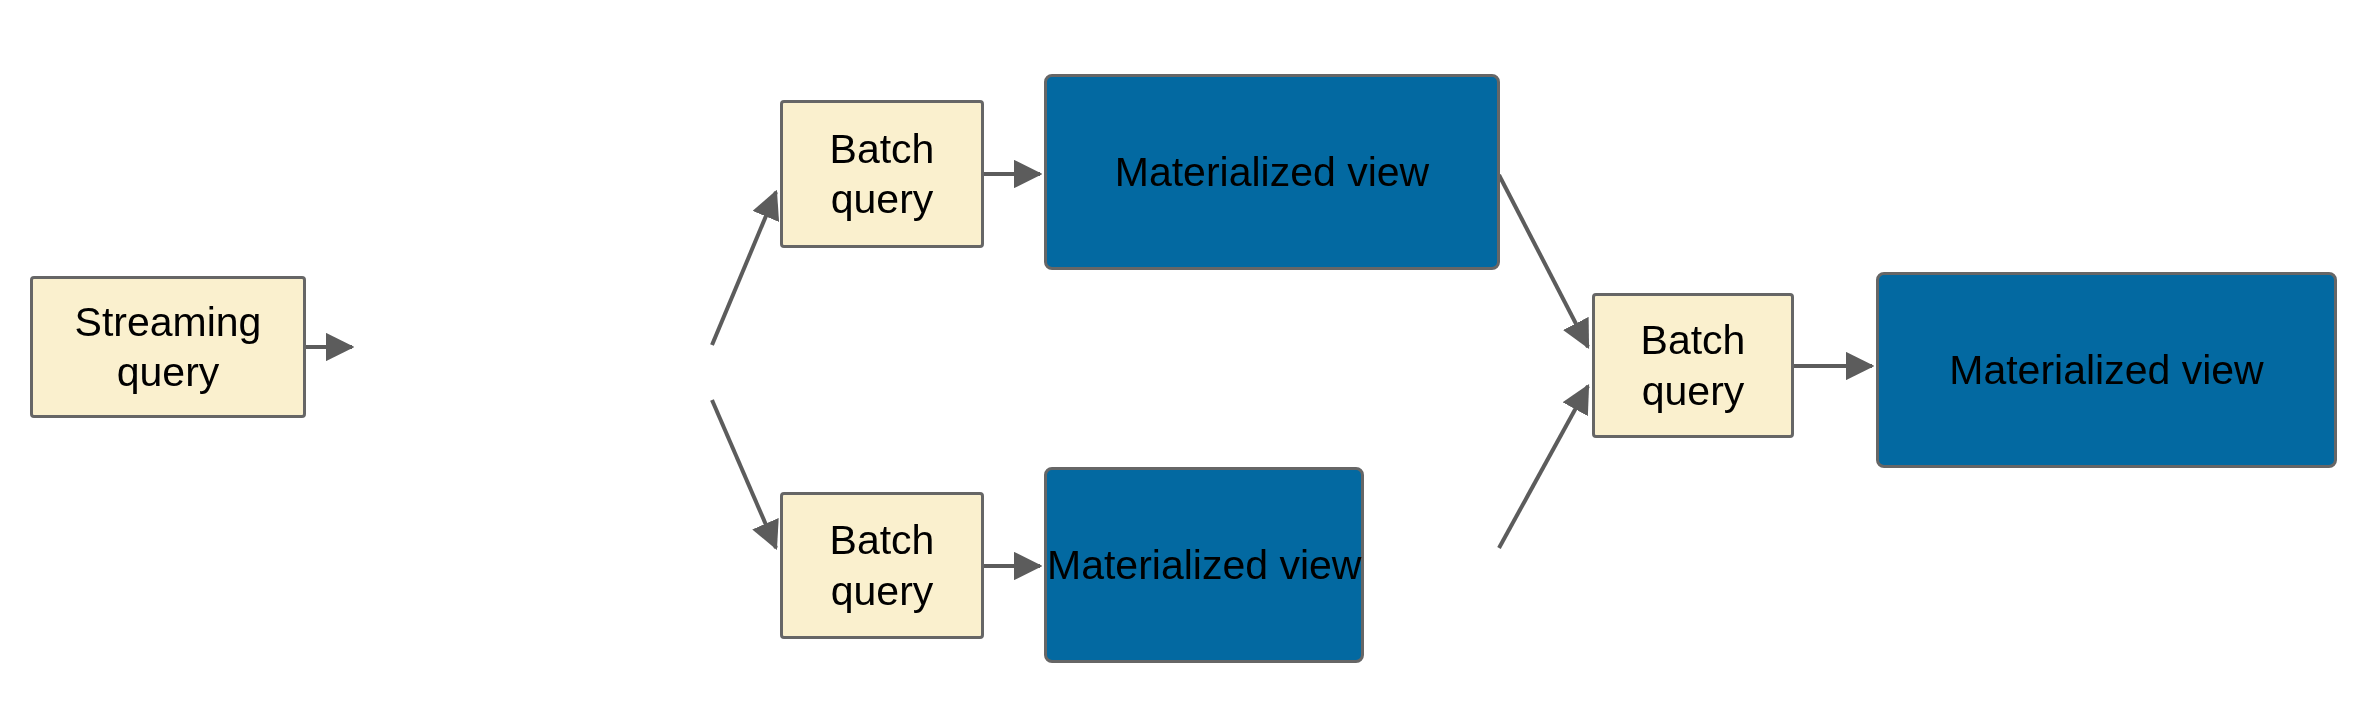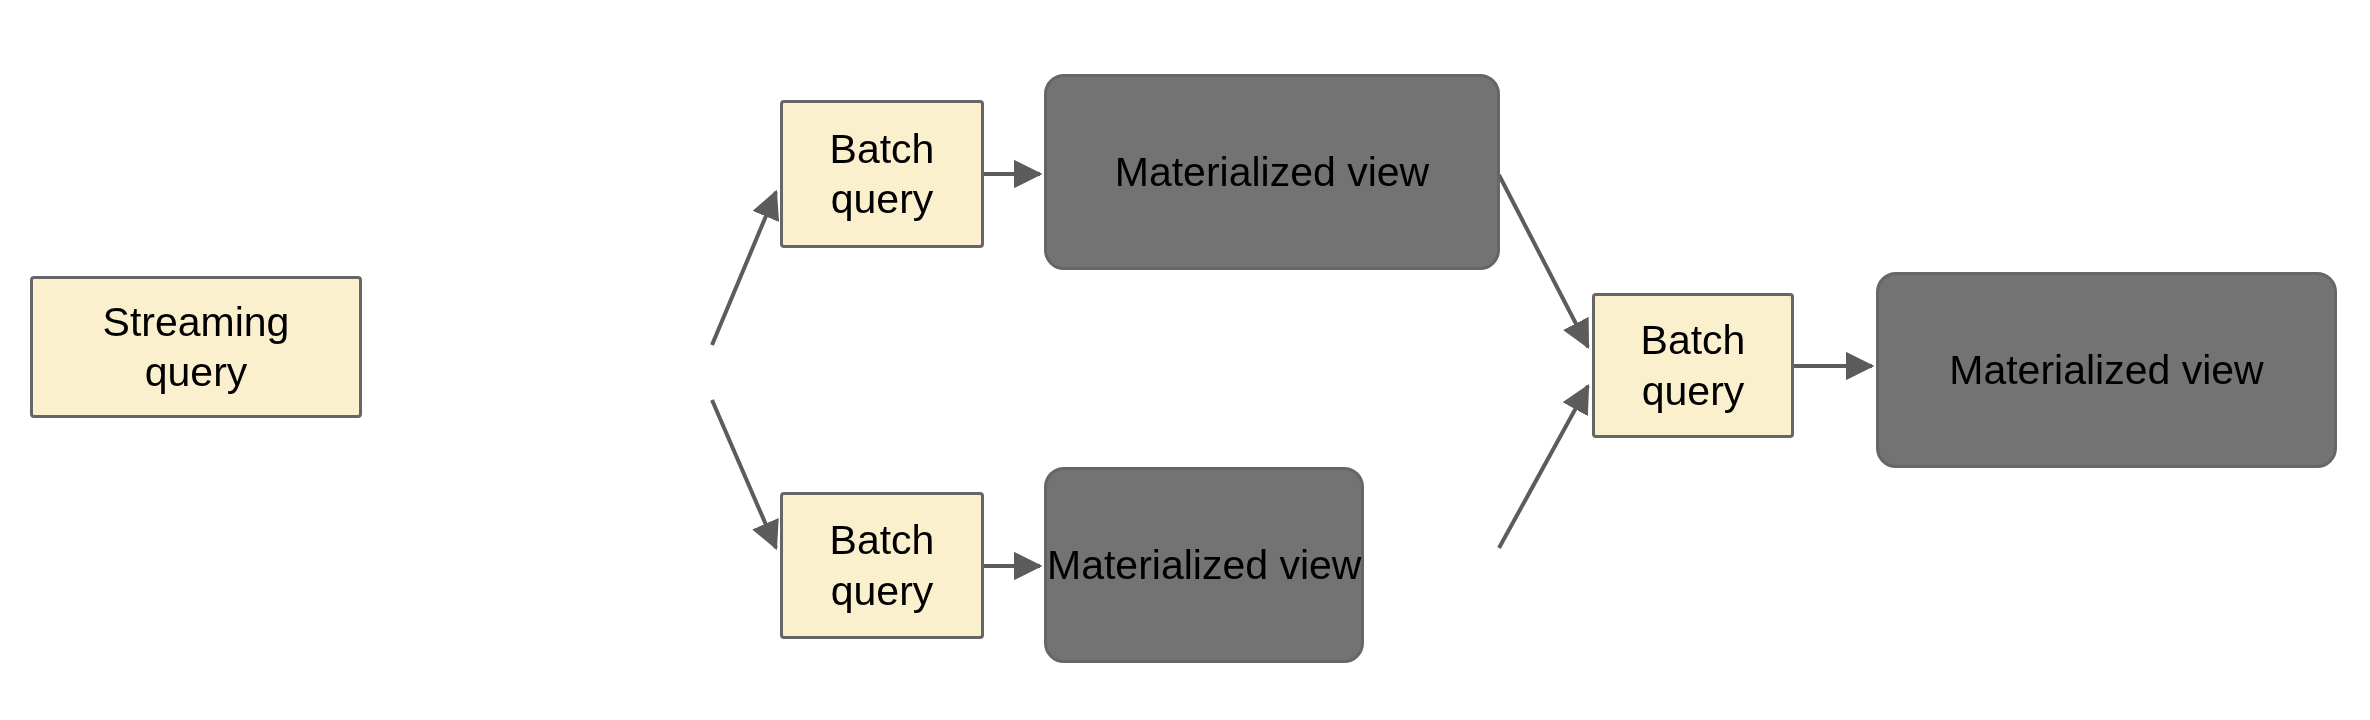--- a/index.html
+++ b/index.html
@@ -36,25 +36,25 @@
     line-height: 1.22;
     border: 3px solid #666666;
     white-space: pre-line;
     z-index: 2;
   }
   .node-yellow {
     background: #faf0ce;
     border-radius: 4px;
   }
   .node-green {
-    background: #737373;
-    border-radius: 20px;
+    background: #0369a1;
+    border-radius: 8px;
     text-align: center;
   }
-  .n-streaming-query { left: 30px;   top: 276px; width: 332px; height: 142px; font-size: 41px; }
+  .n-streaming-query { left: 30px;   top: 276px; width: 276px; height: 142px; font-size: 41px; }
   .n-table           { left: 356px;  top: 253px; width: 356px; height: 192px; font-size: 41px; }
   .n-batch-top       { left: 780px;  top: 100px; width: 204px; height: 148px; font-size: 41px; }
   .n-batch-bottom    { left: 780px;  top: 492px; width: 204px; height: 147px; font-size: 41px; }
   .n-mv-top          { left: 1044px; top: 74px;  width: 456px; height: 196px; font-size: 41px; }
   .n-mv-bottom       { left: 1044px; top: 467px; width: 456px); height: 196px; font-size: 41px; }
   .n-batch-center    { left: 1592px; top: 293px; width: 202px; height: 145px; font-size: 41px; }
   .n-mv-right        { left: 1876px; top: 272px; width: 461px; height: 196px; font-size: 41px; }
 </style>
 </head>
 <body>

